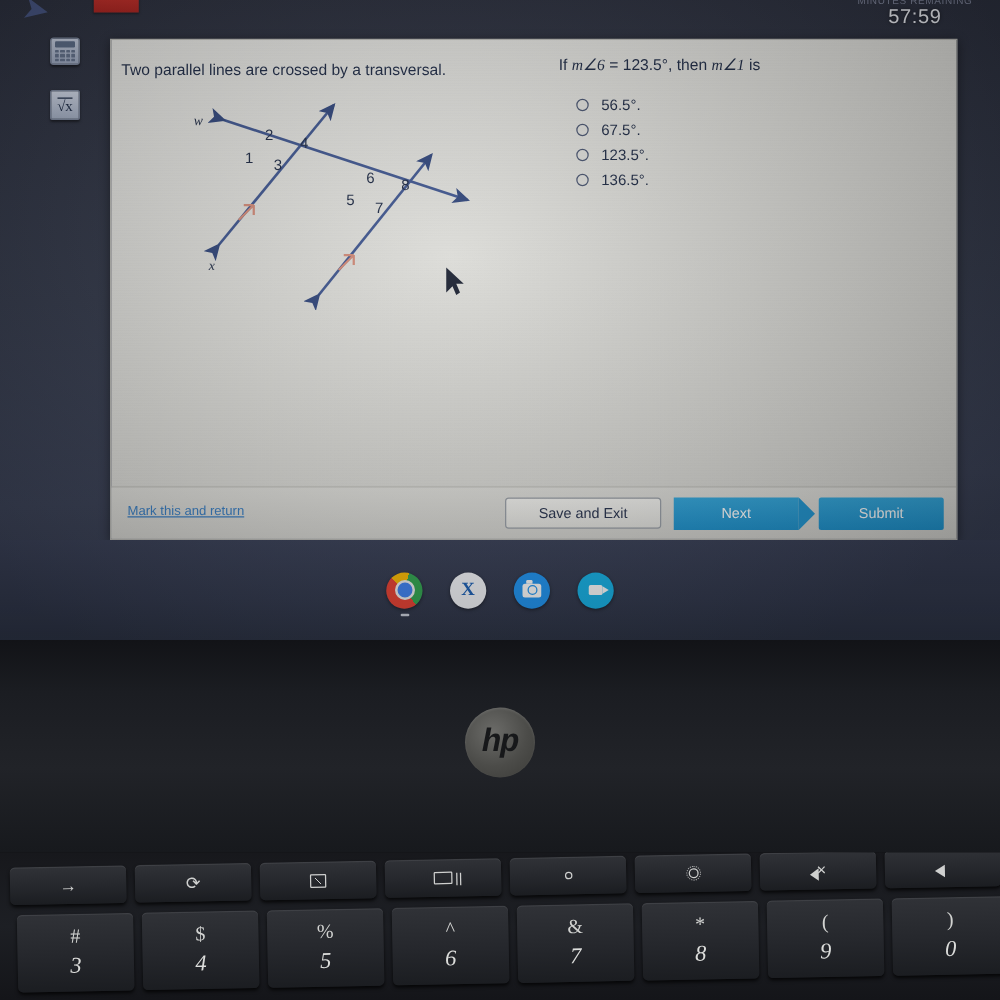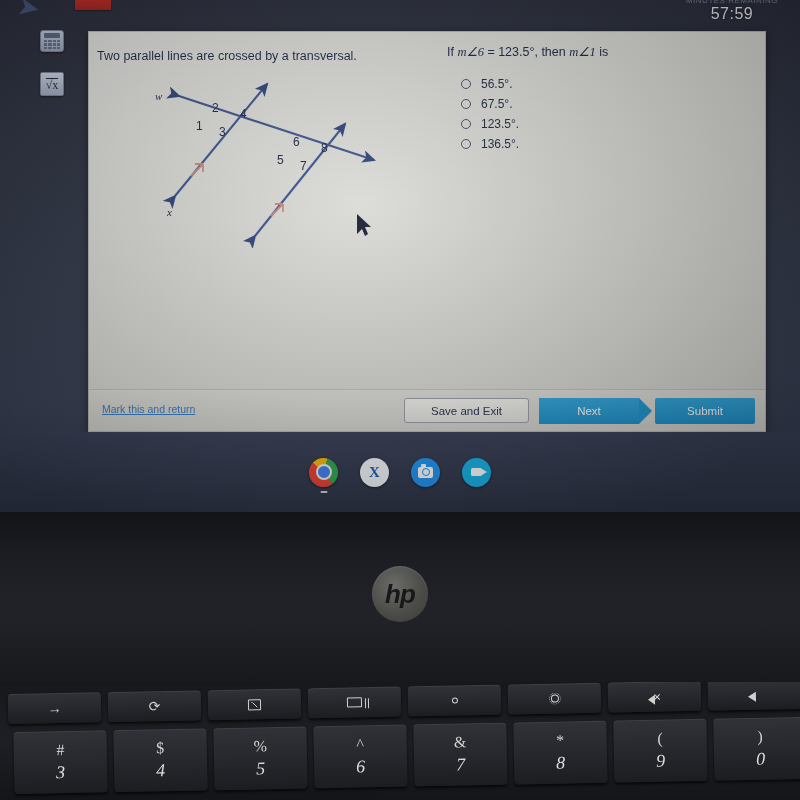--- a/index.html
+++ b/index.html
@@ -159,21 +159,21 @@
   }
   #hp-logo{
     position:absolute; left:50%; top:54px; transform:translateX(-50%);
     width:56px; height:56px; border-radius:50%;
     background:radial-gradient(circle at 40% 35%, #6b6b68 0%, #4c4c49 55%, #3b3b38 100%);
     display:flex; align-items:center; justify-content:center;
     box-shadow:inset 0 1px 2px rgba(255,255,255,.12);
   }
   #hp-logo span{
     color:#17181a; font-size:26px; font-style:italic; font-weight:bold;
-    font-family:Liberation Sans, sans-serif; letter-spacing:-1px; line-height:1;
+    font-family:Liberation Mono, monospace; letter-spacing:-1px; line-height:1;
   }
   #hinge-shadow{
     position:absolute; left:0; top:512px; width:800px; height:8px;
     background:linear-gradient(180deg,rgba(0,0,0,.85),rgba(0,0,0,0));
   }
 
   
   #keyboard{
     position:absolute; left:0; top:682px; width:800px; height:118px;
     background:linear-gradient(180deg,#17181c 0%,#1d1f24 50%,#141519 100%);

